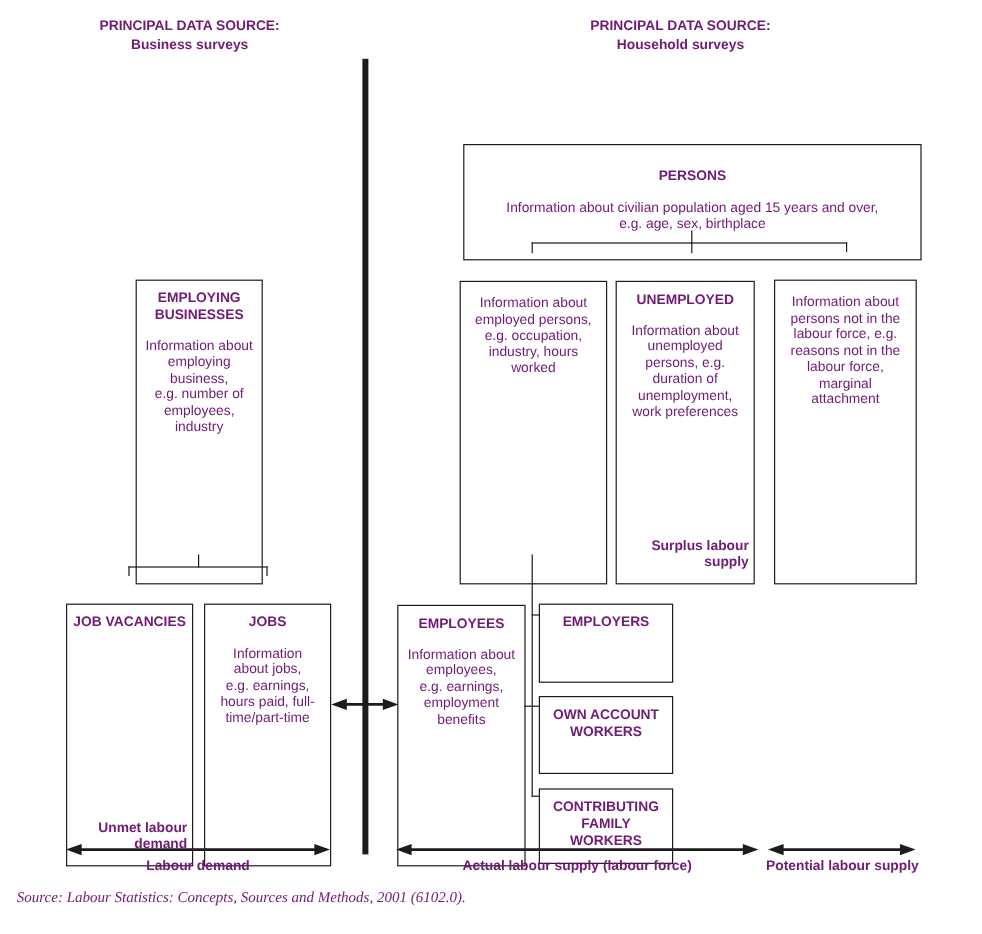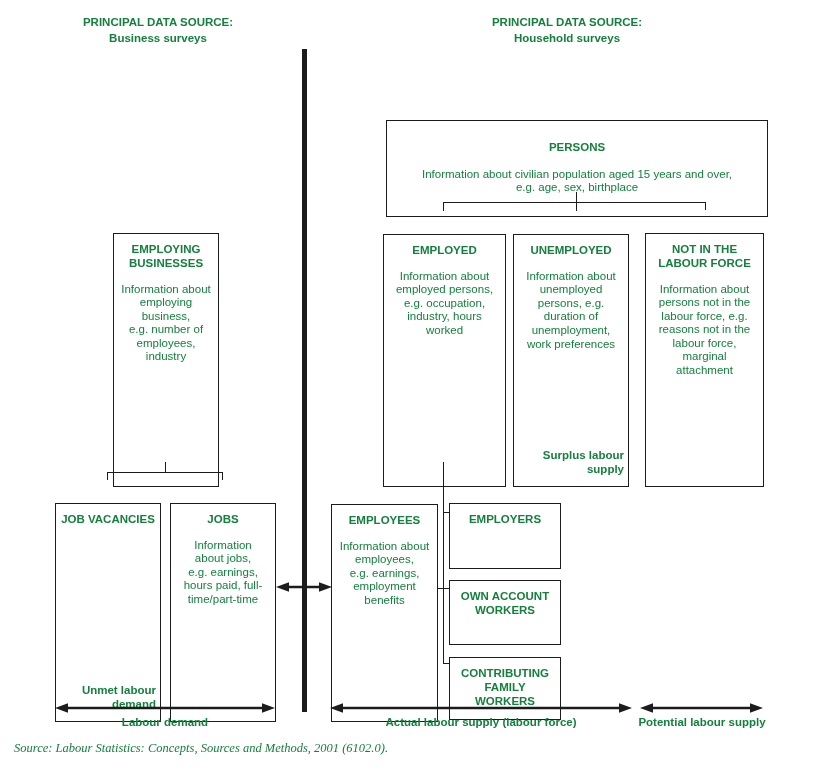--- a/index.html
+++ b/index.html
@@ -1,19 +1,19 @@
 <!DOCTYPE html>
 <html><head>
 <meta charset="utf-8">
 <style>
   html,body{margin:0;padding:0;background:#ffffff;}
   *{box-sizing:border-box;}
   .canvas{
     position:relative;width:818px;height:778px;background:#ffffff;
-    font-family:"Liberation Sans","DejaVu Sans",sans-serif;color:#15803d;overflow:hidden;
+    font-family:"Liberation Sans","DejaVu Sans",sans-serif;color:#701a75;overflow:hidden;
   }
   .hdr{position:absolute;text-align:center;font-weight:bold;font-size:11.5px;line-height:1.4;}
   #hdr-left{left:58px;top:14px;width:200px;}
   #hdr-right{left:467px;top:14px;width:200px;}
 
   .divider{position:absolute;left:302px;top:49px;width:5px;height:663px;background:#1c1c1c;}
 
   .box{
     position:absolute;border:1px solid #1c1c1c;background:#ffffff;
     display:flex;flex-direction:column;text-align:center;margin-top:24px;
@@ -86,41 +86,38 @@
 hours paid, full-
 time/part-time</div>
   </div>
 
   <div class="box" id="box-persons">
     <div class="box-title">PERSONS</div>
     <div class="box-body">Information about civilian population aged 15 years and over,
 e.g. age, sex, birthplace</div>
   </div>
   <div class="box" id="box-employed">
-    <div class="box-title">EMPLOYED</div>
     <div class="box-body">Information about
 employed persons,
 e.g. occupation,
 industry, hours
 worked</div>
   </div>
   <div class="box" id="box-unemployed">
     <div class="box-title">UNEMPLOYED</div>
     <div class="box-body">Information about
 unemployed
 persons, e.g.
 duration of
 unemployment,
 work preferences</div>
     <div class="box-footer">Surplus labour
 supply</div>
   </div>
   <div class="box" id="box-nilf">
-    <div class="box-title">NOT IN THE
-LABOUR FORCE</div>
     <div class="box-body">Information about
 persons not in the
 labour force, e.g.
 reasons not in the
 labour force,
 marginal
 attachment</div>
   </div>
   <div class="box" id="box-employees">
     <div class="box-title">EMPLOYEES</div>

